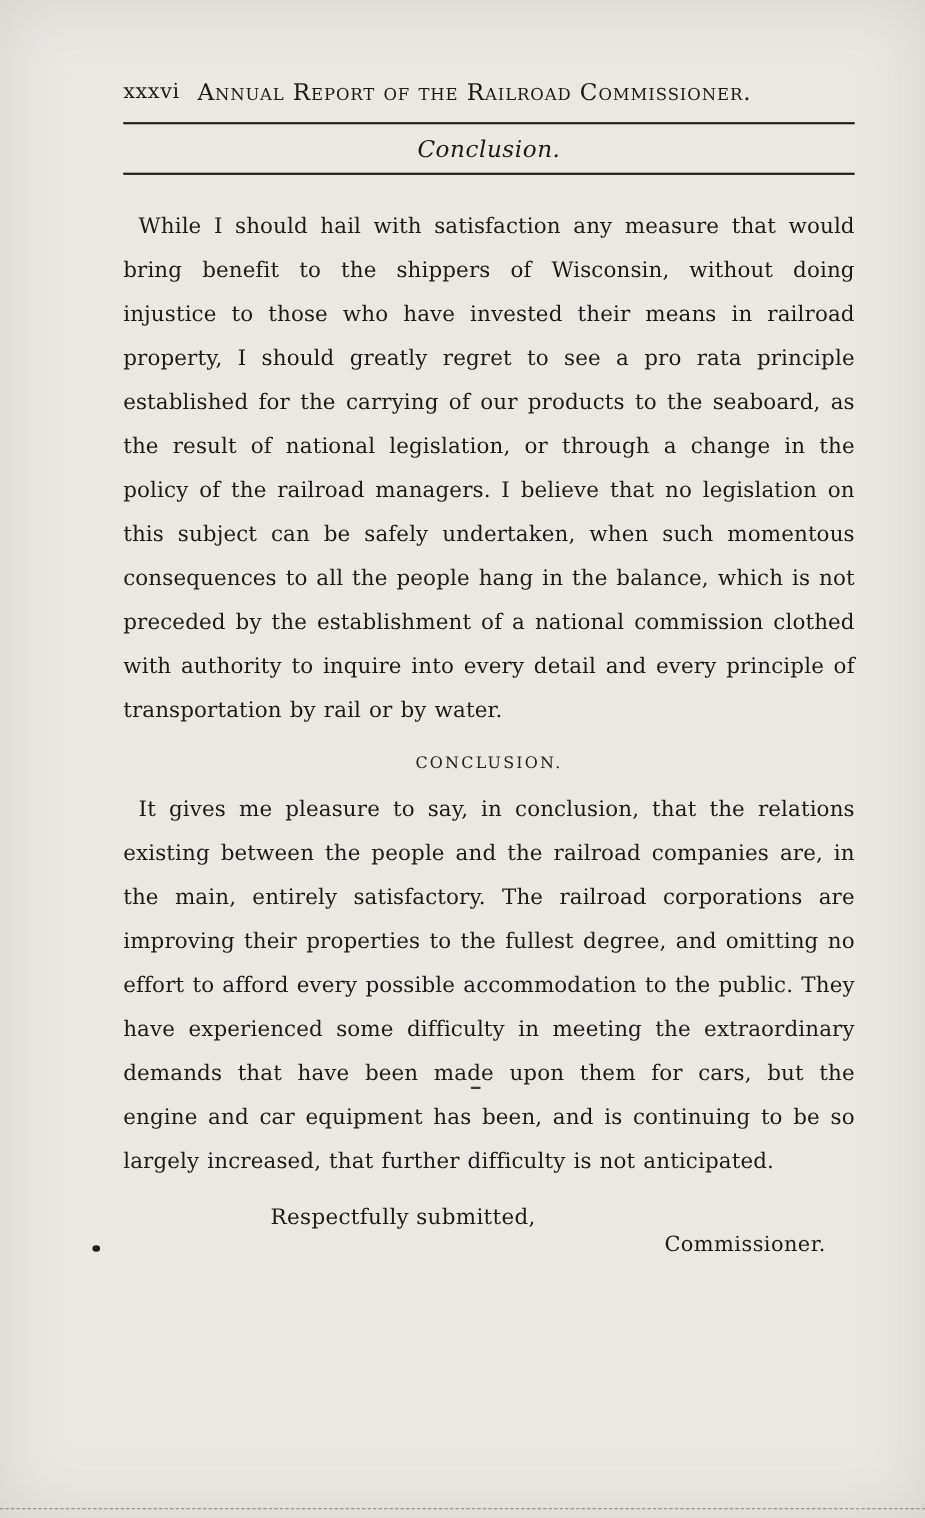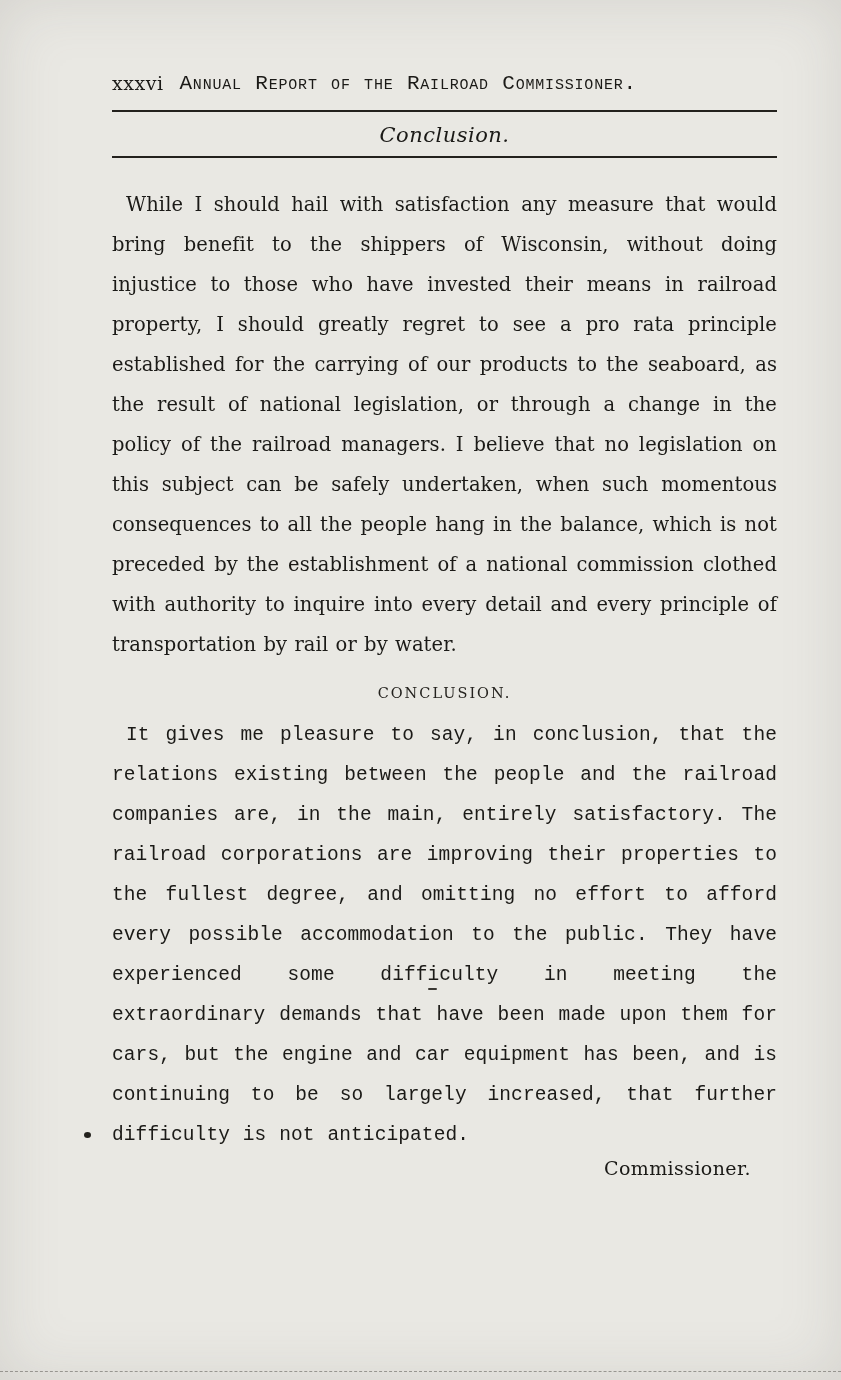--- a/index.html
+++ b/index.html
@@ -38,21 +38,20 @@
     font-size: 19px;
     white-space: nowrap;
   }
   .page-number {
     letter-spacing: 0.5px;
   }
   .running-title {
     font-variant: small-caps;
     letter-spacing: 0.8px;
     font-size: 21px;
-    font-family: Liberation Mono, monospace;
   }
   .rule {
     border: none;
     border-top: 2px solid #23211d;
     margin: 0;
   }
   .rule-top { margin-top: 15px; }
   .rule-under-title { margin-top: 9px; }
   .section-title {
     text-align: center;
@@ -71,21 +70,21 @@
     word-spacing: 1px;
   }
   .par-1 { margin-top: 27px; }
   .subheading {
     text-align: center;
     font-size: 14.5px;
     letter-spacing: 2px;
     margin-top: 20px;
     color: #24221e;
   }
-  .par-2 { margin-top: 14px; font-family: Liberation Mono, monospace; }
+  .par-2 { margin-top: 14px; }
   .closing-line {
     margin-top: 19px;
     margin-left: 134px;
     font-size: 19.5px;
     letter-spacing: 0.3px;
   }
   .signature-name {
     margin-top: 2px;
     margin-left: 420px;
     font-size: 21.5px;
@@ -141,20 +140,21 @@
     <div class="section-title">Conclusion.</div>
 
     <hr class="rule rule-under-title">
 
     <p class="body-par par-1">While I should hail with satisfaction any measure that would bring benefit to the shippers of Wisconsin, without doing injustice to those who have invested their means in railroad property, I should greatly regret to see a pro rata principle established for the carrying of our products to the seaboard, as the result of national legislation, or through a change in the policy of the railroad managers.  I believe that no legislation on this subject can be safely undertaken, when such momentous consequences to all the people hang in the balance, which is not preceded by the establishment of a national commission clothed with authority to inquire into every detail and every principle of transportation by rail or by water.</p>
 
     <div class="subheading">CONCLUSION.</div>
 
     <p class="body-par par-2">It gives me pleasure to say, in conclusion, that the relations existing between the people and the railroad companies are, in the main, entirely satisfactory.  The railroad corporations are improving their properties to the fullest degree, and omitting no effort to afford every possible accommodation to the public.  They have experienced some difficulty in meeting the extraordinary demands that have been made upon them for cars, but the engine and car equipment has been, and is continuing to be so largely increased, that further difficulty is not anticipated.</p>
 
+    <div class="closing-line">Respectfully submitted,</div>
 
 
     <div class="signature-title">Commissioner.</div>
 
   </div>
 
   <div class="artifact-dash"></div>
   <div class="artifact-dot"></div>
   <div class="artifact-bottom-line"></div>
 

